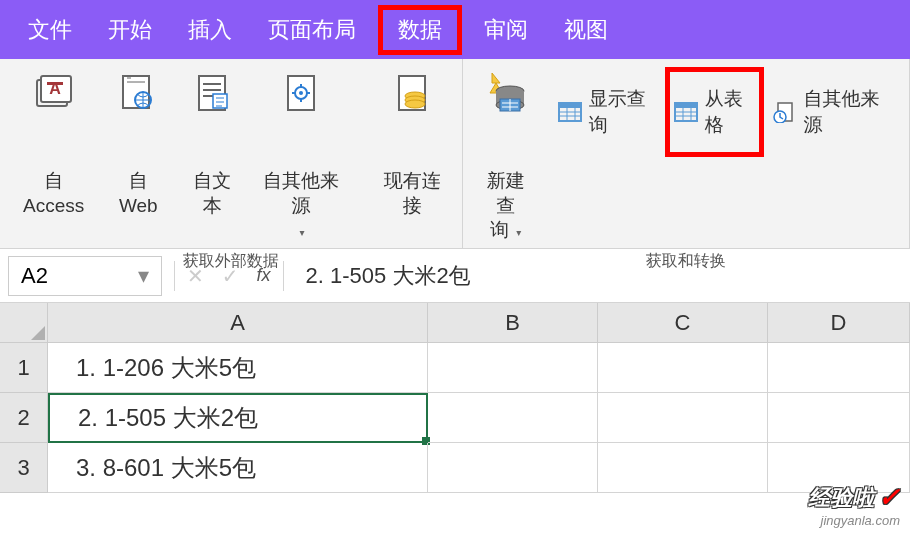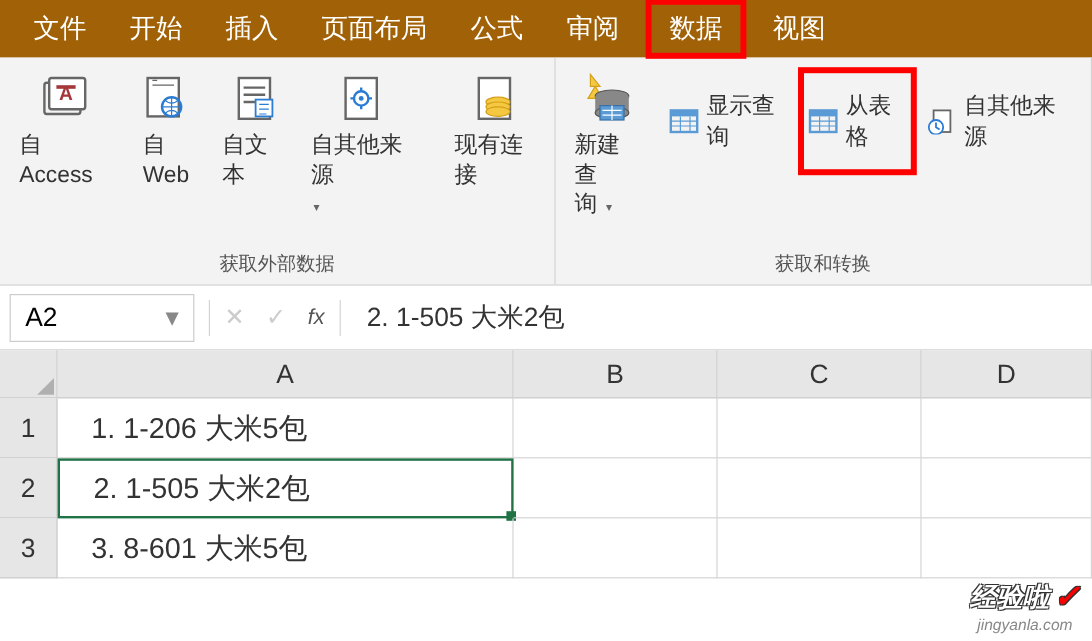--- a/index.html
+++ b/index.html
@@ -1,31 +1,31 @@
 <!DOCTYPE html>
 <html><head>
   <meta charset="utf-8">
   <style>
     * { margin: 0; padding: 0; box-sizing: border-box; }
     body { font-family: "Microsoft YaHei", "SimSun", Arial, sans-serif; background: #fff; width: 910px; height: 534px; overflow: hidden; position: relative; }
     
     
-    .tab-bar { background: #a16207; height: 48px; display: flex; align-items: center; padding: 0 10px; }
+    .tab-bar { background: #8b5cf6; height: 59px; display: flex; align-items: center; padding: 0 10px; }
     .tab { color: #fff; font-size: 22px; padding: 10px 18px; cursor: pointer; position: relative; }
     .tab.active-box { border: 5px solid #ff0000; padding: 5px 15px; margin: 0 4px; }
     
     
     .ribbon { background: #f3f3f3; border-bottom: 1px solid #d4d4d4; display: flex; height: 190px; }
     .ribbon-group { display: flex; flex-direction: column; border-right: 1px solid #d4d4d4; padding: 6px 8px 2px 8px; }
     .ribbon-group-content { flex: 1; display: flex; align-items: flex-start; gap: 4px; }
     .ribbon-group-label { text-align: center; font-size: 16px; color: #555; padding: 4px 0; }
     
     .ribbon-btn { display: flex; flex-direction: column; align-items: center; padding: 4px 8px; cursor: pointer; min-width: 70px; }
     .ribbon-btn-icon { width: 48px; height: 48px; display: flex; align-items: center; justify-content: center; margin-bottom: 4px; }
-    .ribbon-btn-label { font-size: 19px; color: #333; line-height: 1.3; white-space: pre-line; }
+    .ribbon-btn-label { font-size: 19px; color: #333; text-align: center; line-height: 1.3; white-space: pre-line; margin-top: 48px; }
     .dropdown-arrow { font-size: 10px; color: #666; margin-left: 2px; }
     
     .ribbon-stack { display: flex; gap: 2px; padding: 2px 6px; }
     .ribbon-stack-item { display: flex; align-items: center; gap: 6px; padding: 3px 6px; cursor: pointer; font-size: 19px; color: #333; }
     .ribbon-stack-item.highlighted { border: 5px solid #ff0000; padding: 14px 3px; }
     .stack-icon { width: 28px; height: 24px; display: flex; align-items: center; justify-content: center; }
     
     
     .formula-row { display: flex; align-items: center; height: 54px; border-bottom: 1px solid #d4d4d4; padding: 8px 8px; gap: 12px; }
     .name-box { border: 1px solid #ccc; padding: 6px 12px; font-size: 22px; width: 154px; display: flex; align-items: center; justify-content: space-between; background: #fff; }
@@ -45,38 +45,37 @@
     .col-C { width: 170px; }
     .col-D { width: 142px; }
     
     .grid-row { display: flex; height: 50px; }
     .row-header { width: 48px; background: #e6e6e6; border-right: 1px solid #ccc; border-bottom: 1px solid #ccc; display: flex; align-items: center; justify-content: center; font-size: 22px; color: #333; }
     .cell { border-right: 1px solid #d4d4d4; border-bottom: 1px solid #d4d4d4; display: flex; align-items: center; padding: 0 28px; font-size: 24px; color: #333; position: relative; }
     .cell.selected { border: 2px solid #217346; }
     .fill-handle { position: absolute; right: -4px; bottom: -4px; width: 8px; height: 8px; background: #217346; }
     
     
-    .watermark { position: absolute; right: 10px; bottom: 6px; text-align: center; margin-left: 40px; }
+    .watermark { position: absolute; right: 10px; bottom: 6px; text-align: right; margin-left: 40px; }
     .watermark-top { font-size: 22px; font-weight: bold; color: #fff; text-shadow: -1px -1px 0 #333, 1px -1px 0 #333, -1px 1px 0 #333, 1px 1px 0 #333; font-style: italic; display: flex; align-items: center; gap: 4px; }
     .watermark-check { color: #ff0000; font-size: 26px; font-weight: bold; }
     .watermark-bottom { font-size: 13px; color: #888; font-style: italic; }
     
     .corner-tri { width: 0; height: 0; border-left: 14px solid transparent; border-bottom: 14px solid #b0b0b0; }
   </style>
 </head>
 <body>
 
 <div class="tab-bar">
   <div class="tab">文件</div>
   <div class="tab">开始</div>
   <div class="tab">插入</div>
   <div class="tab">页面布局</div>
-  <div class="tab">公式</div>
+  <div class="tab active-box">数据</div>
   <div class="tab">审阅</div>
-  <div class="tab active-box">数据</div>
   <div class="tab">视图</div>
 </div>
 
 <div class="ribbon">
 
   <div class="ribbon-group">
     <div class="ribbon-group-content">
       <div class="ribbon-btn">
         <div class="ribbon-btn-icon">
           <svg width="42" height="42" viewBox="0 0 42 42">

